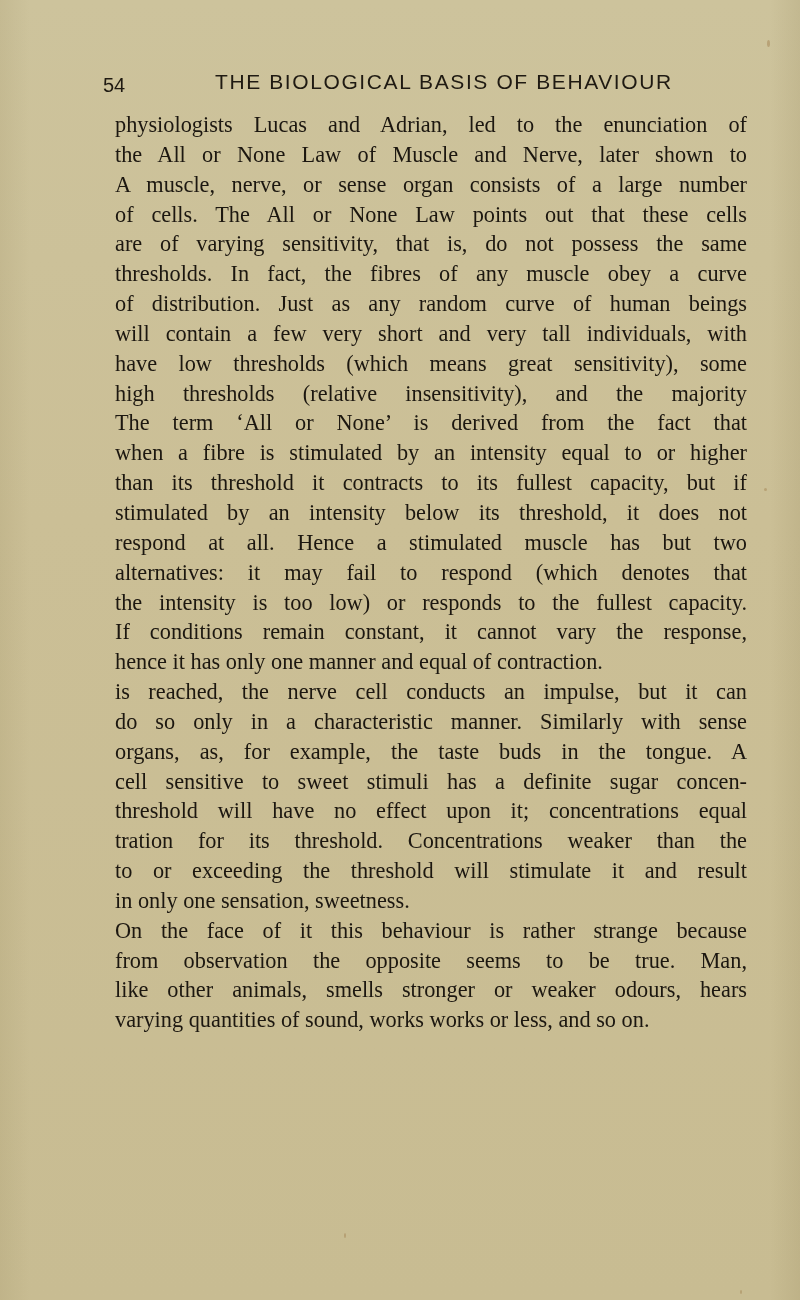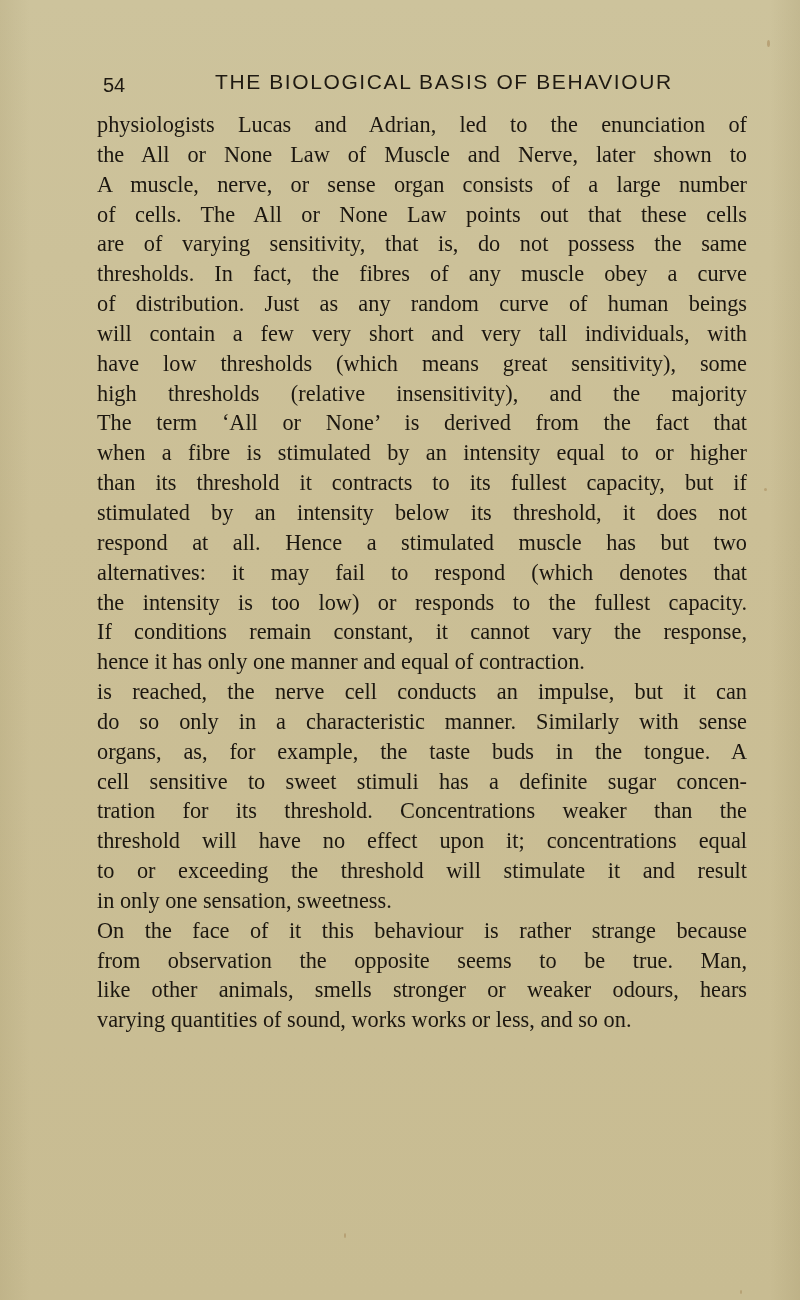--- a/index.html
+++ b/index.html
@@ -55,20 +55,21 @@
     font-size: 22.3px;
     line-height: 29.85px;
     color: #1c1710;
   }
   .line {
     display: block;
     white-space: nowrap;
     text-align: justify;
     text-align-last: justify;
     height: 29.85px;
+    margin-left: 18px;
   }
   .line.last {
     text-align-last: left;
   }
   .speck {
     position: absolute;
     border-radius: 50%;
     background: #a8885a;
     opacity: 0.55;
   }
@@ -100,22 +101,22 @@
       <span class="line">stimulated by an intensity below its threshold, it does not</span>
       <span class="line">respond at all.  Hence a stimulated muscle has but two</span>
       <span class="line">alternatives: it may fail to respond (which denotes that</span>
       <span class="line">the intensity is too low) or responds to the fullest capacity.</span>
       <span class="line">If conditions remain constant, it cannot vary the response,</span>
       <span class="line last">hence it has only one manner and equal of contraction.</span>
       <span class="line">is reached, the nerve cell conducts an impulse, but it can</span>
       <span class="line">do so only in a characteristic manner.  Similarly with sense</span>
       <span class="line">organs, as, for example, the taste buds in the tongue.  A</span>
       <span class="line">cell sensitive to sweet stimuli has a definite sugar concen-</span>
+      <span class="line">threshold will have no effect upon it; concentrations equal</span>
       <span class="line">tration for its threshold.  Concentrations weaker than the</span>
-      <span class="line">threshold will have no effect upon it; concentrations equal</span>
       <span class="line">to or exceeding the threshold will stimulate it and result</span>
       <span class="line last">in only one sensation, sweetness.</span>
       <span class="line">On the face of it this behaviour is rather strange because</span>
       <span class="line">from observation the opposite seems to be true.  Man,</span>
       <span class="line">like other animals, smells stronger or weaker odours, hears</span>
       <span class="line last">varying quantities of sound, works works or less, and so on.</span>
     </div>
 
   <span class="speck" style="left:767px;top:40px;width:3px;height:7px;"></span>
   <span class="speck" style="left:764px;top:488px;width:3px;height:3px;"></span>

